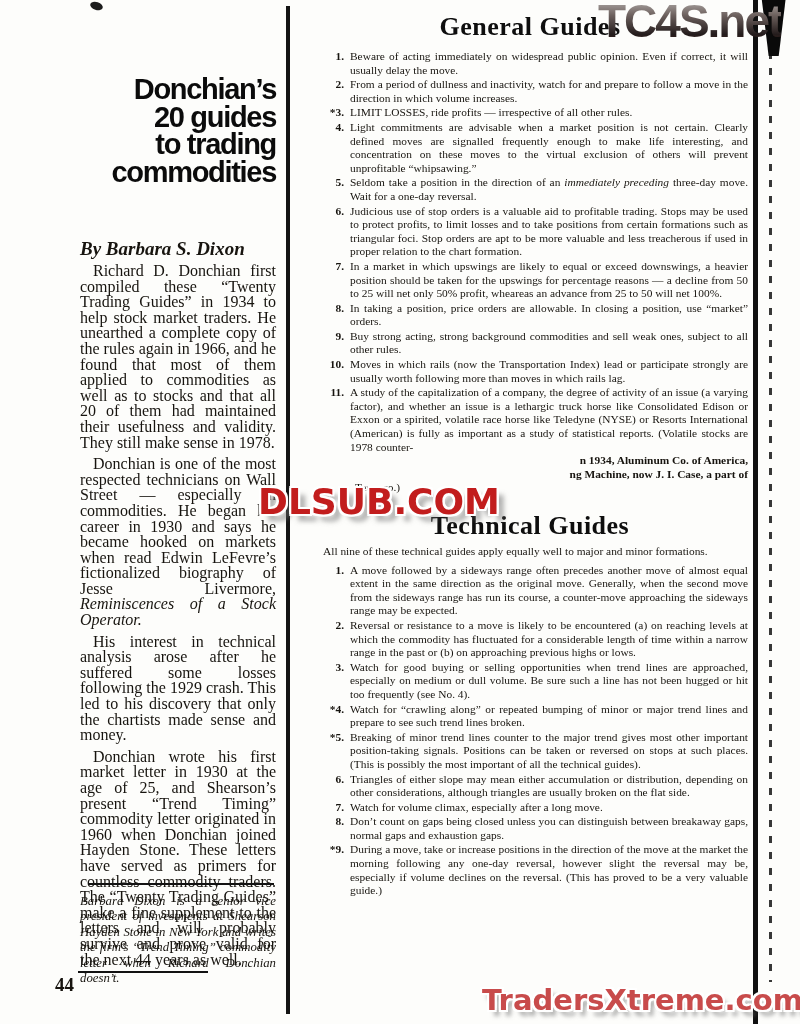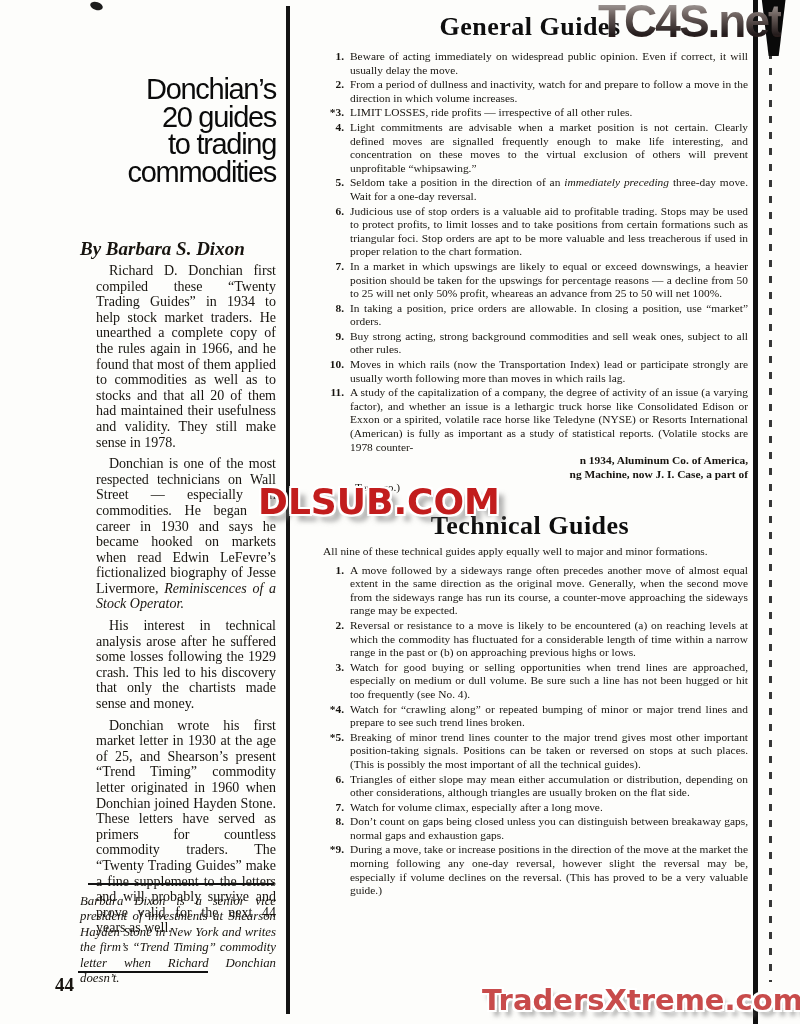--- a/index.html
+++ b/index.html
@@ -4,26 +4,26 @@
 <style>
   html,body{margin:0;padding:0;background:#e8e8e6;}
   .page{
     position:relative;width:800px;height:1024px;margin:0 auto;
     background:#fdfdfb;overflow:hidden;color:#17140f;
     font-family:"Liberation Serif", serif;
   }
   
   .leftcol{position:absolute;left:80px;top:76px;width:196px;}
   .title{
-    font-family:"Liberation Sans", sans-serif;font-weight:400;
+    font-family:"Liberation Sans", sans-serif;font-weight:700;
     font-size:29px;line-height:27.5px;text-align:right;
     letter-spacing:-1.3px;color:#0b0b0b;
   }
   .byline{margin-top:54px;font-style:italic;font-weight:700;font-size:19px;line-height:17px;}
-  .leftcol p{margin:6px 0 0 16px;font-size:14px;line-height:15.6px;text-align:justify;text-indent:13px;}
+  .leftcol p{margin:6px 0 0 0;font-size:16px;line-height:15.6px;text-align:justify;text-indent:13px;}
   .leftcol p .ital{font-style:italic;}
   .bio{position:absolute;left:80px;top:883px;width:196px;}
   .bio-rule{border:0;border-top:2.5px solid #121212;margin:0 0 0 8px;width:186px;}
   .bio-text{margin-top:9px;font-style:italic;font-size:12.8px;line-height:15.4px;text-align:justify;}
   .bottom-rule{position:absolute;left:78px;top:963px;width:130px;border:0;border-top:2.5px solid #121212;}
   .pagenum{position:absolute;left:55px;top:974px;font-weight:700;font-size:19px;}
   
   .vdivider{position:absolute;left:286px;top:6px;width:4px;height:1008px;background:#141414;z-index:2;}
   .vrule-right{position:absolute;left:753px;top:0;width:5px;height:1024px;background:#101010;z-index:2;}
   .artifact-line{

